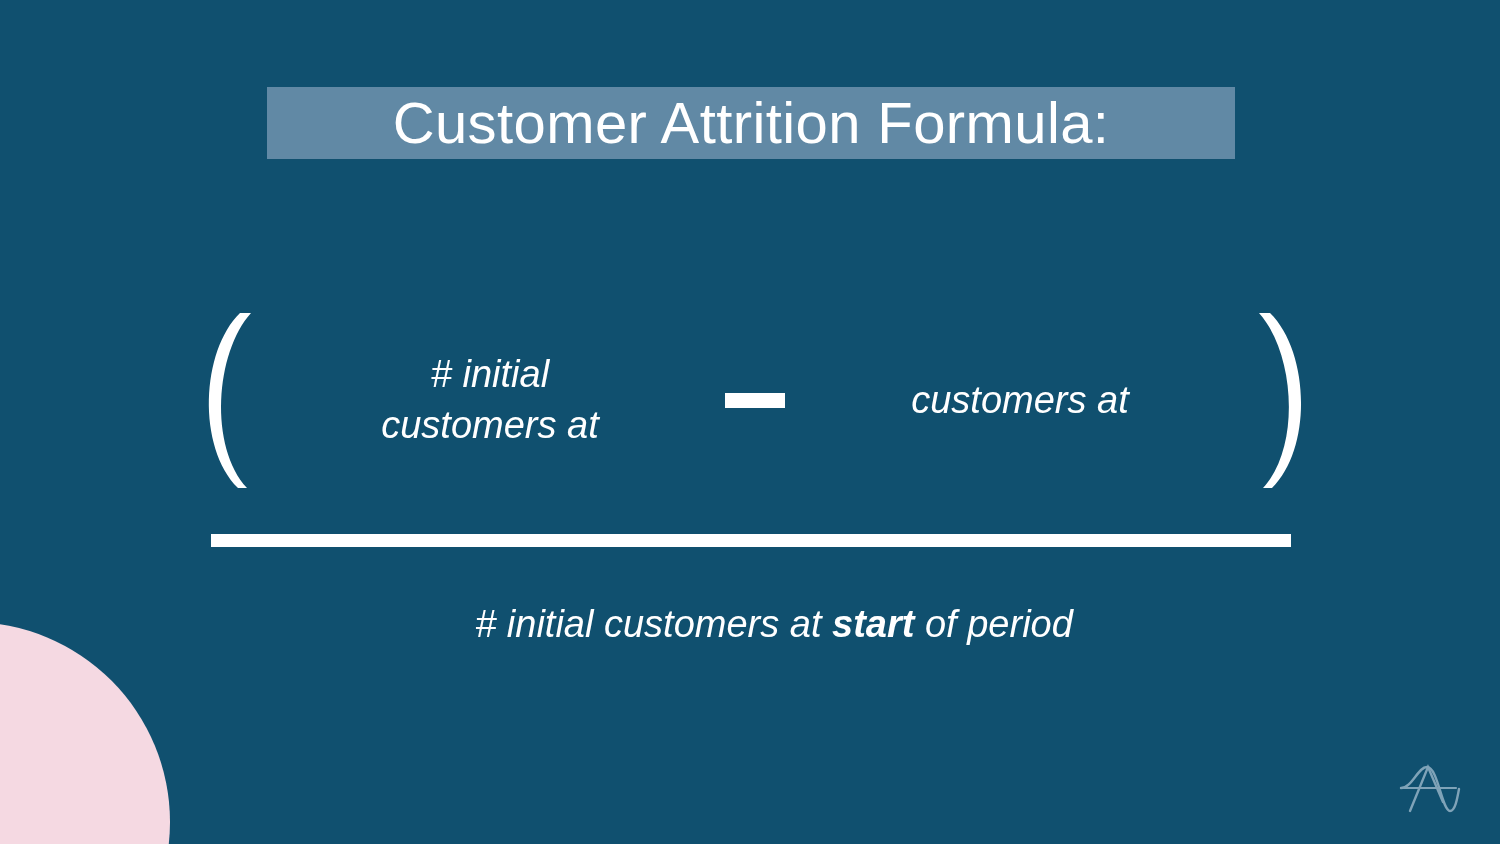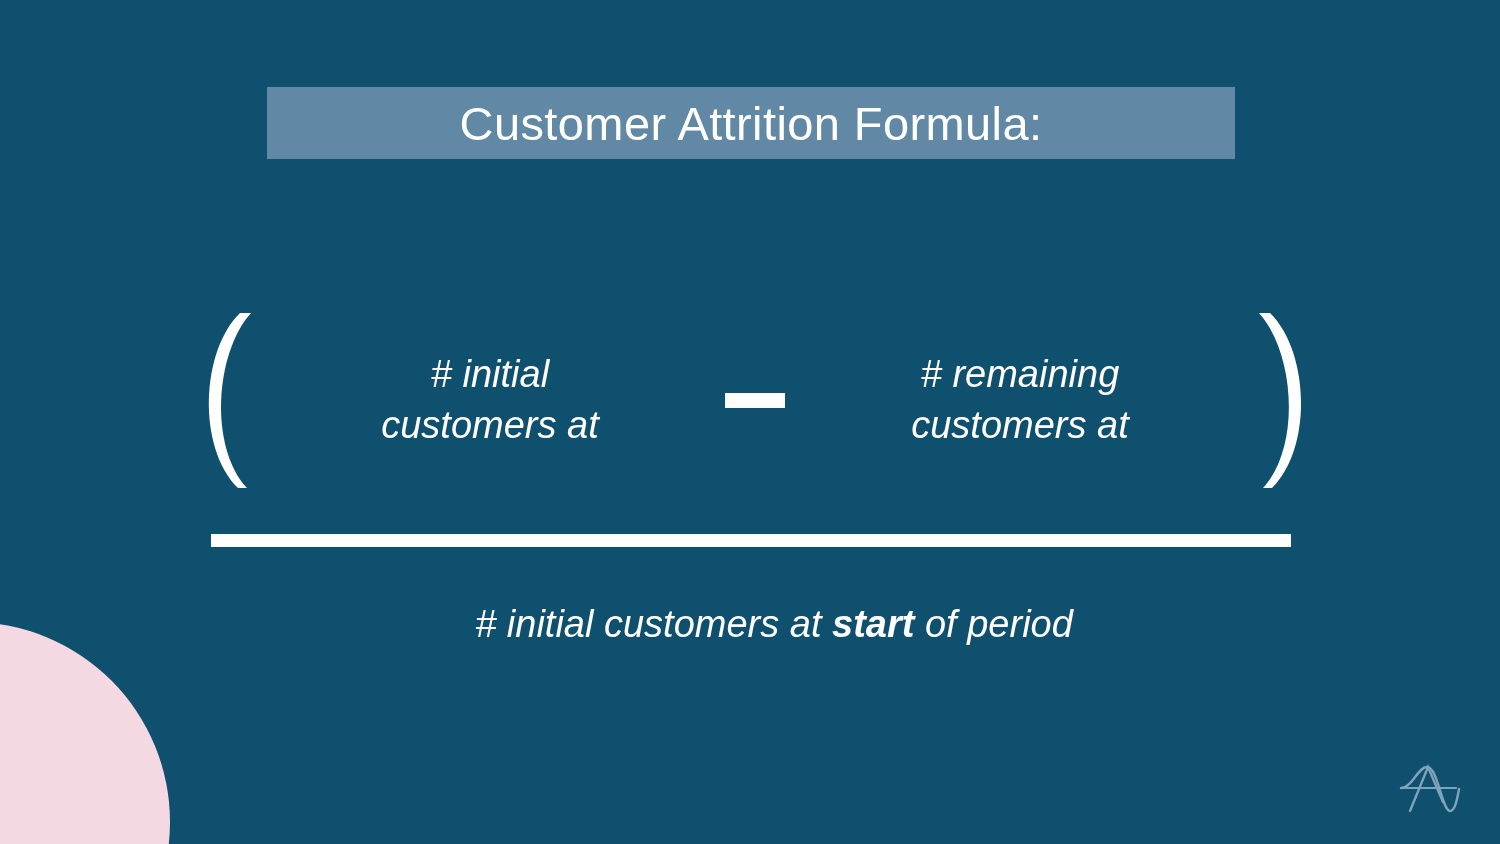--- a/index.html
+++ b/index.html
@@ -35,21 +35,21 @@
     top: 87px;
     width: 968px;
     height: 72px;
     background: #6189A5;
     display: flex;
     align-items: center;
     justify-content: center;
   }
   .title-text {
     color: #FFFFFF;
-    font-size: 47px;
+    font-size: 58px;
     font-weight: 400;
     letter-spacing: 0.4px;
     line-height: 1;
     white-space: nowrap;
   }
 
   
   .formula {
     position: absolute;
     left: 0;
@@ -160,21 +160,20 @@
       </svg>
 
       <div class="operand">
         <div># initial</div>
         <div>customers at</div>
       </div>
 
       <div class="minus-sign"></div>
 
       <div class="operand">
-        <div># remaining</div>
         <div>customers at</div>
       </div>
 
       <svg class="paren" viewBox="0 0 70 186" aria-hidden="true">
         <path d="M14 6 C 50 46, 56 140, 18 181 L 27 181 C 68 140, 64 44, 25 6 Z" fill="#FFFFFF"></path>
       </svg>
 
     </div>
 
     <div class="fraction-bar"></div>

